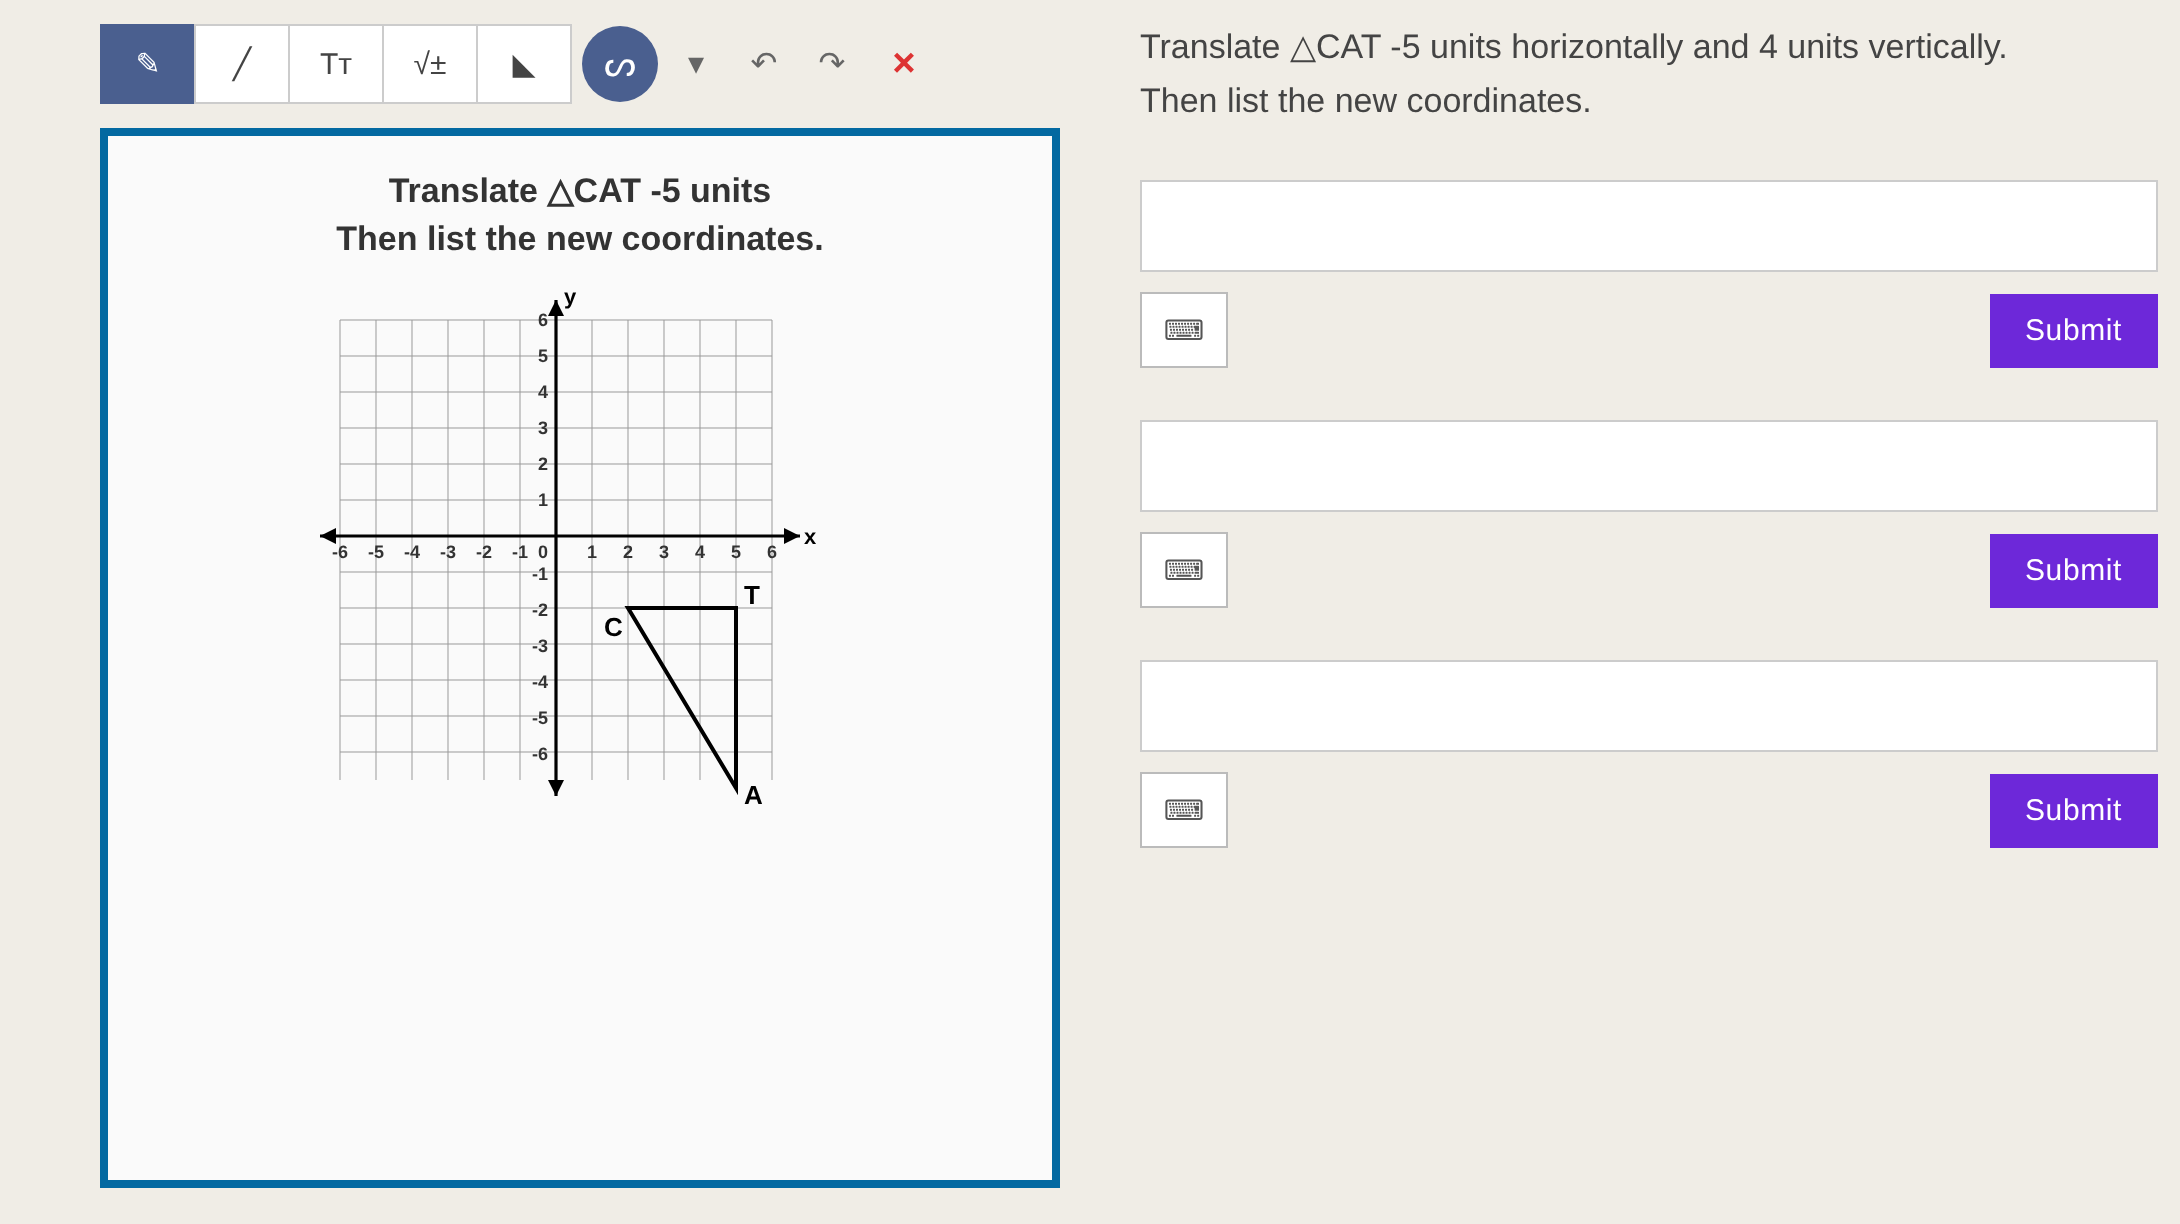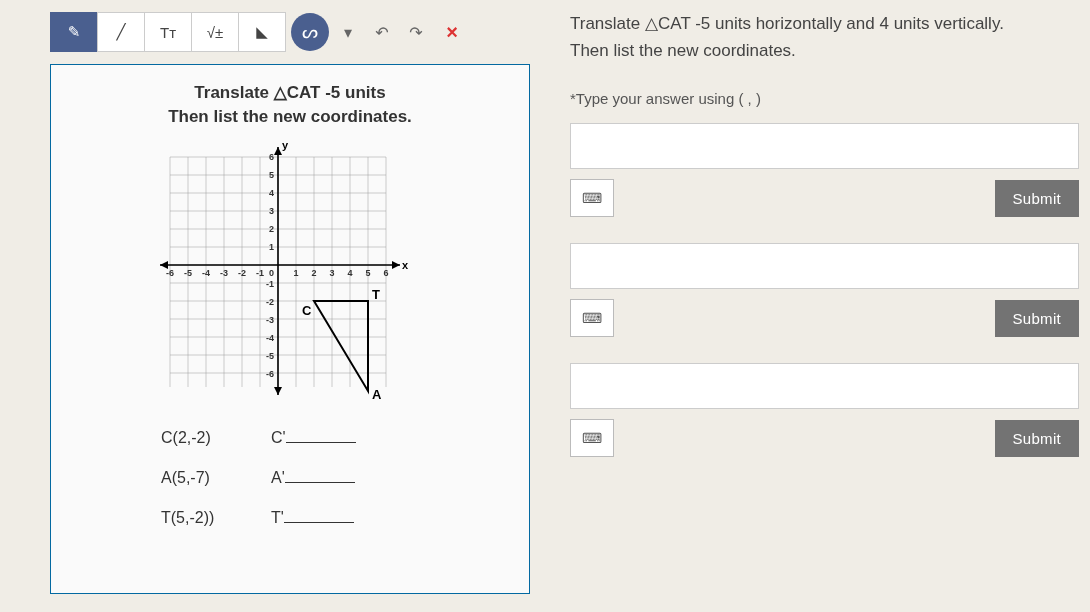--- a/index.html
+++ b/index.html
@@ -72,21 +72,21 @@
     margin-left: 4px;
   }
   .close-x {
     color: #d33;
     font-weight: bold;
     font-size: 20px;
     margin-left: 6px;
   }
   
   .question-card {
-    border: 1px solid #0369a1;
+    border: 4px solid #0369a1;
     background: #fafafa;
     margin: 10px 20px 10px 40px;
     padding: 16px 10px 20px 10px;
     height: 530px;
   }
   .q-title {
     text-align: center;
     font-size: 17px;
     color: #333;
     font-weight: bold;
@@ -148,21 +148,21 @@
     height: 38px;
     border: 1px solid #bbb;
     background: #fff;
     display: flex;
     align-items: center;
     justify-content: center;
     font-size: 14px;
     color: #555;
   }
   .submit-btn {
-    background: #737373;
+    background: #6d28d9;
     color: #fff;
     border: none;
     padding: 10px 18px;
     font-size: 15px;
     letter-spacing: 0.3px;
   }
 </style>
 </head>
 <body>
 
@@ -281,49 +281,28 @@
           <text x="142" y="12" font-size="11" font-weight="bold" fill="#000">y</text>
           <text x="262" y="132" font-size="11" font-weight="bold" fill="#000">x</text>
 
           <polygon points="174,164 228,254 228,164" fill="none" stroke="#000" stroke-width="2"></polygon>
           <text x="162" y="178" font-size="13" font-weight="bold" fill="#000">C</text>
           <text x="232" y="262" font-size="13" font-weight="bold" fill="#000">A</text>
           <text x="232" y="162" font-size="13" font-weight="bold" fill="#000">T</text>
         </svg>
       </div>
 
-      <div class="coords">
-        <div class="coords-row">
-          <span class="coord-orig">C(2,-2)</span>
-          <span>
-            <span>C'</span><span class="coord-blank"></span>
-          </span>
-        </div>
-        <div class="coords-row">
-          <span class="coord-orig">A(5,-7)</span>
-          <span>
-            <span>A'</span><span class="coord-blank"></span>
-          </span>
-        </div>
-        <div class="coords-row">
-          <span class="coord-orig">T(5,-2))</span>
-          <span>
-            <span>T'</span><span class="coord-blank"></span>
-          </span>
-        </div>
-      </div>
     </div>
   </div>
 
   <div class="right-panel">
     <div class="instruction">
       <div>Translate △CAT -5 units horizontally and 4 units vertically.</div>
       <div>Then list the new coordinates.</div>
     </div>
-    <div class="hint">*Type your answer using ( , )</div>
 
     <div class="answer-block"></div>
     <div class="answer-row">
       <div class="kb-btn">
         <span>⌨</span>
       </div>
       <button class="submit-btn">Submit</button>
     </div>
 
     <div class="answer-block"></div>

